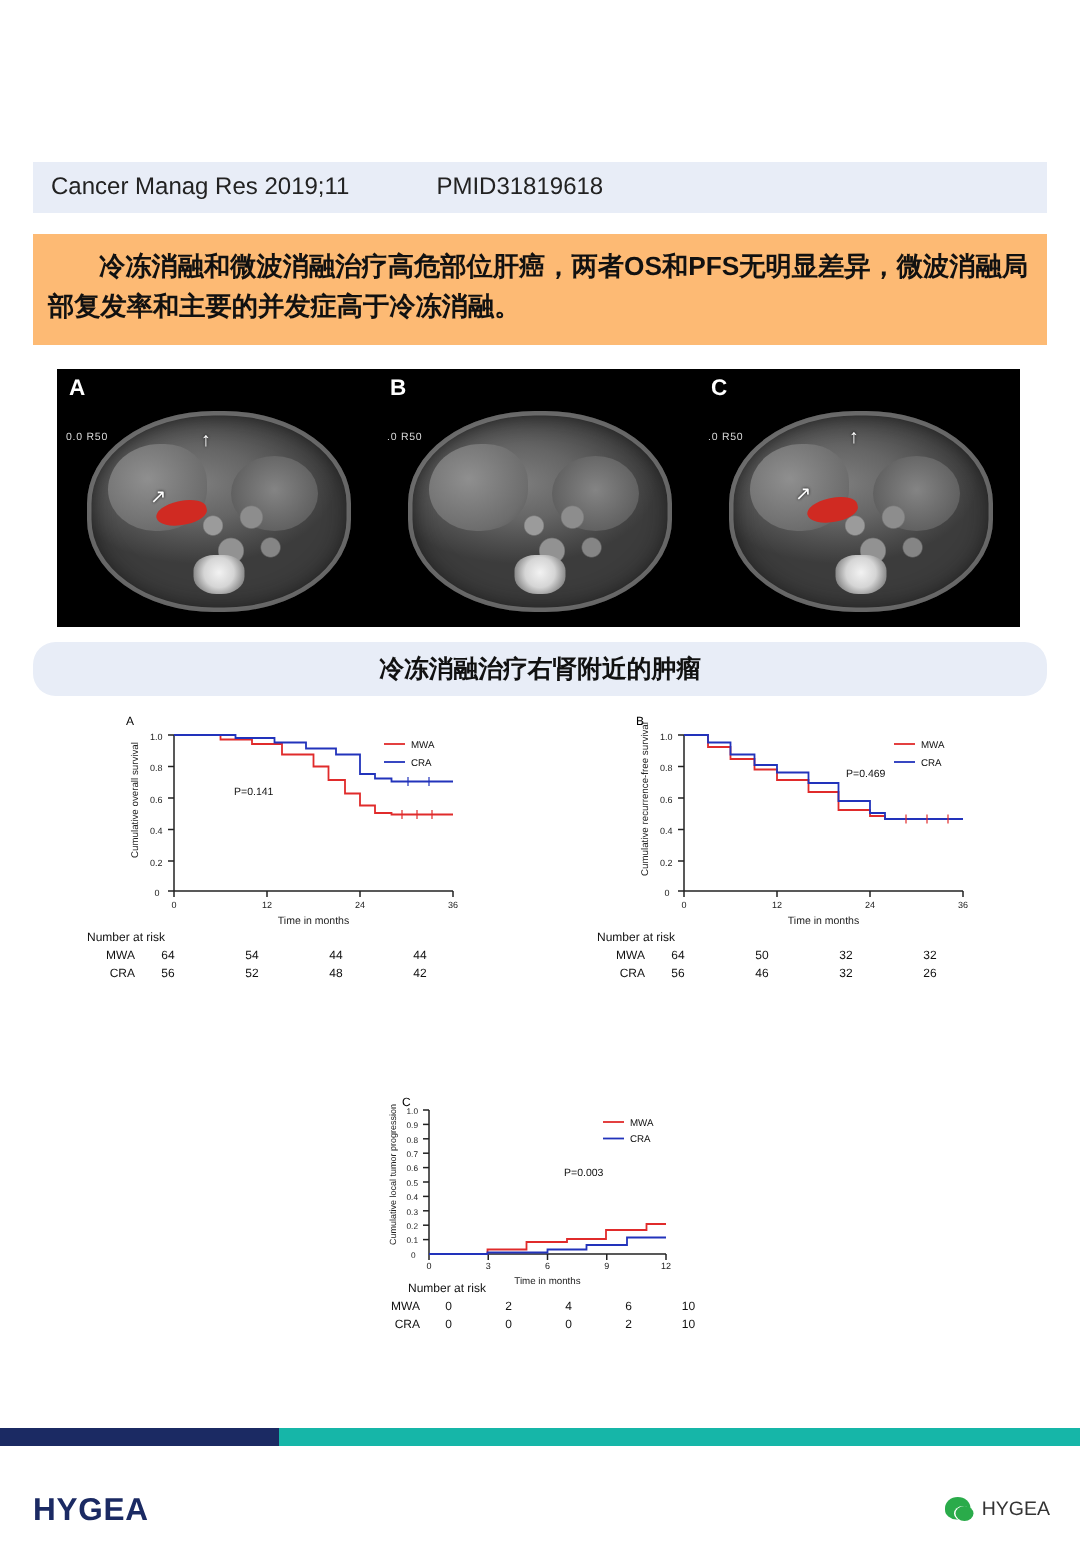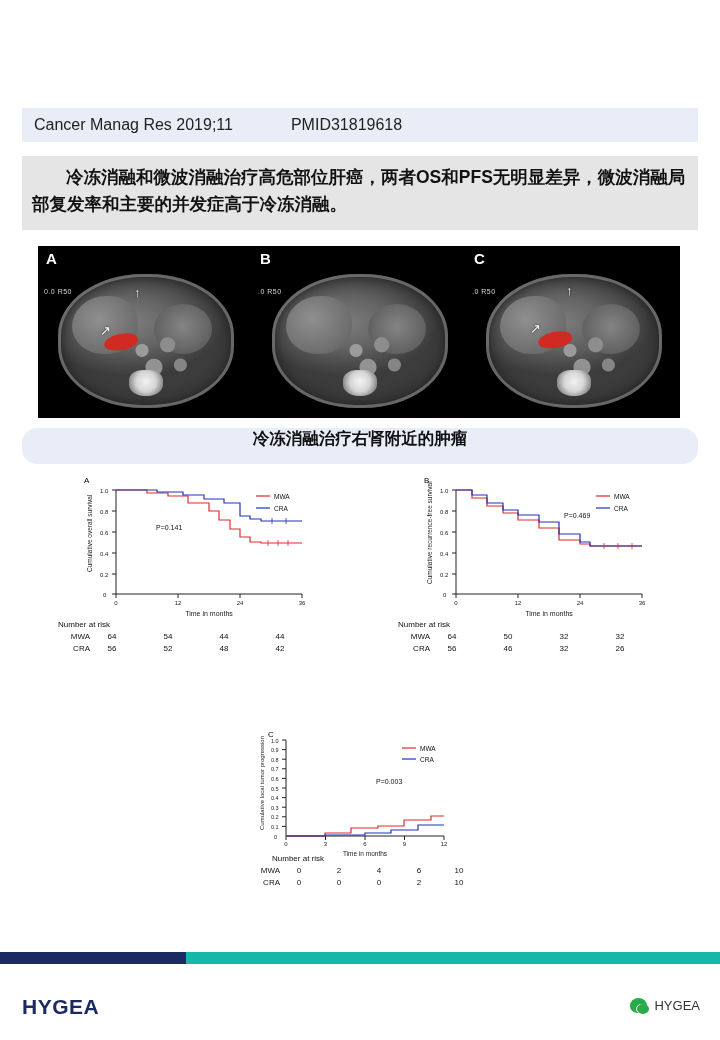--- a/index.html
+++ b/index.html
@@ -37,21 +37,21 @@
     font-size: 16px;
     color: #222;
   }
   .citation .journal { margin-right: 58px; }
 
   
   .conclusion {
     position: absolute;
     left: 22px; top: 156px;
     width: 676px; height: 74px;
-    background: #e5e5e5;
+    background: #fdba74;
     padding: 8px 10px 0 10px;
     font-size: 17.5px;
     font-weight: bold;
     line-height: 1.55;
     color: #111;
     text-indent: 34px;
   }
 
   
   .ct-strip {
@@ -134,21 +134,21 @@
     color: #fff;
     font-size: 13px;
     line-height: 1;
     text-shadow: 0 0 2px #000;
   }
 
   
   .caption {
     position: absolute;
     background: #e8edf7;
-    display: flex; justify-content: center;
+    display: flex; align-items: center; justify-content: center;
     font-size: 16.5px; font-weight: bold; color: #111; border-radius: 15px;
   }
   #caption1 { left: 22px; top: 428px; width: 676px; height: 36px; }
   #caption2 { left: 22px; top: 678px; width: 676px; height: 36px; }
   #caption3 { left: 196px; top: 908px; width: 328px; height: 34px; }
 
   
   .km-block { position: absolute; }
   #km-a { left: 46px; top: 472px; width: 300px; height: 200px; }
   #km-b { left: 386px; top: 472px; width: 300px; height: 200px; }

